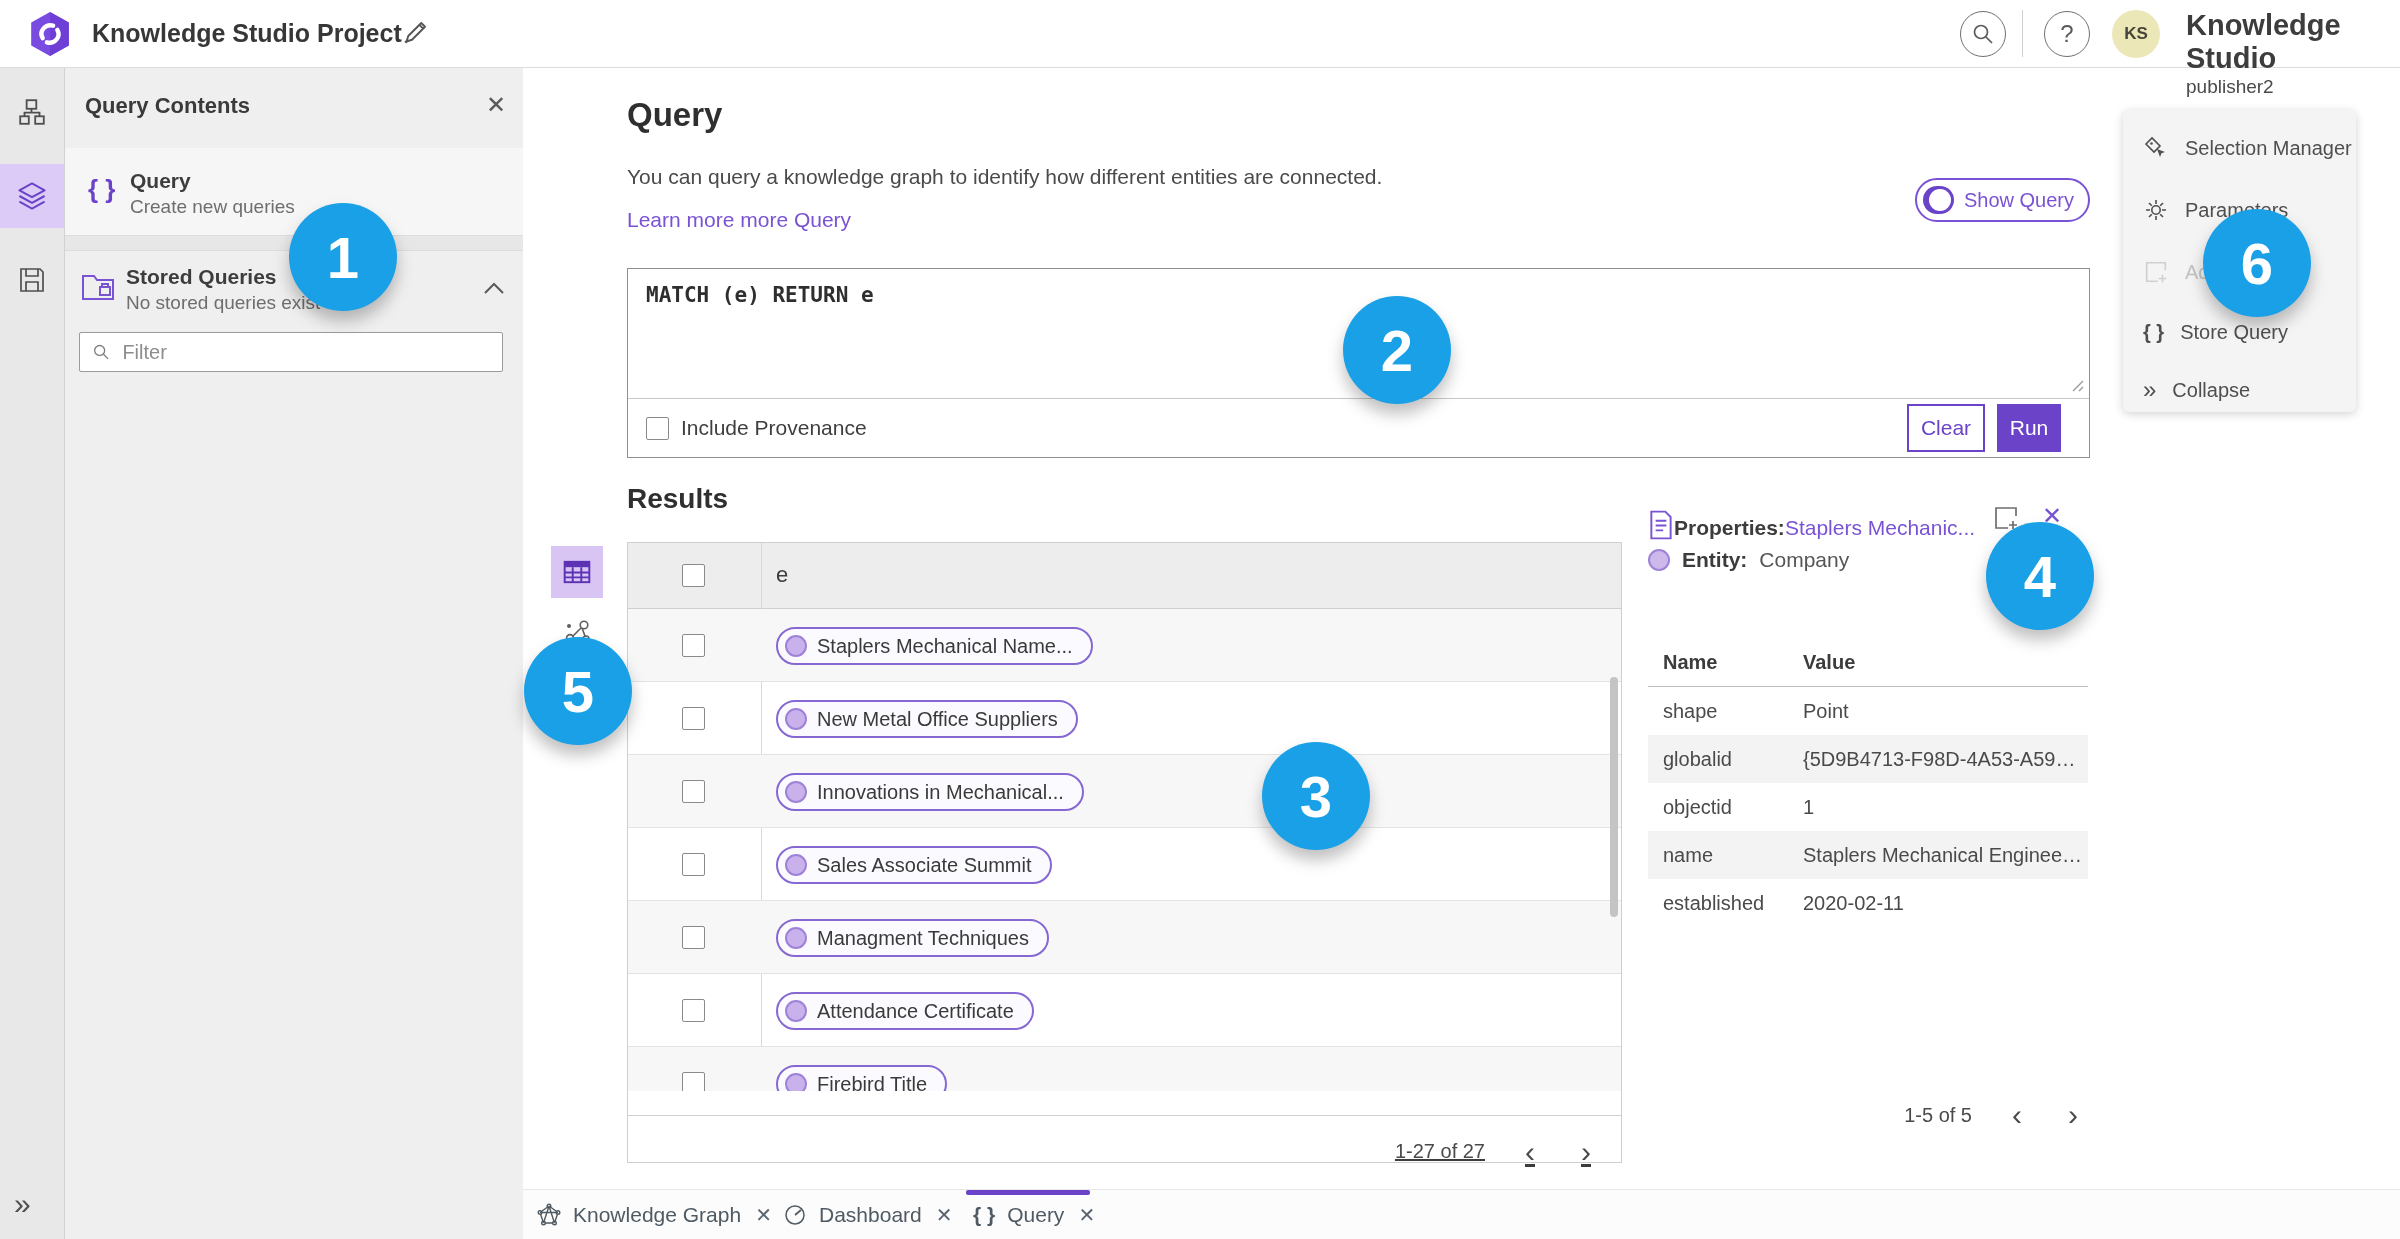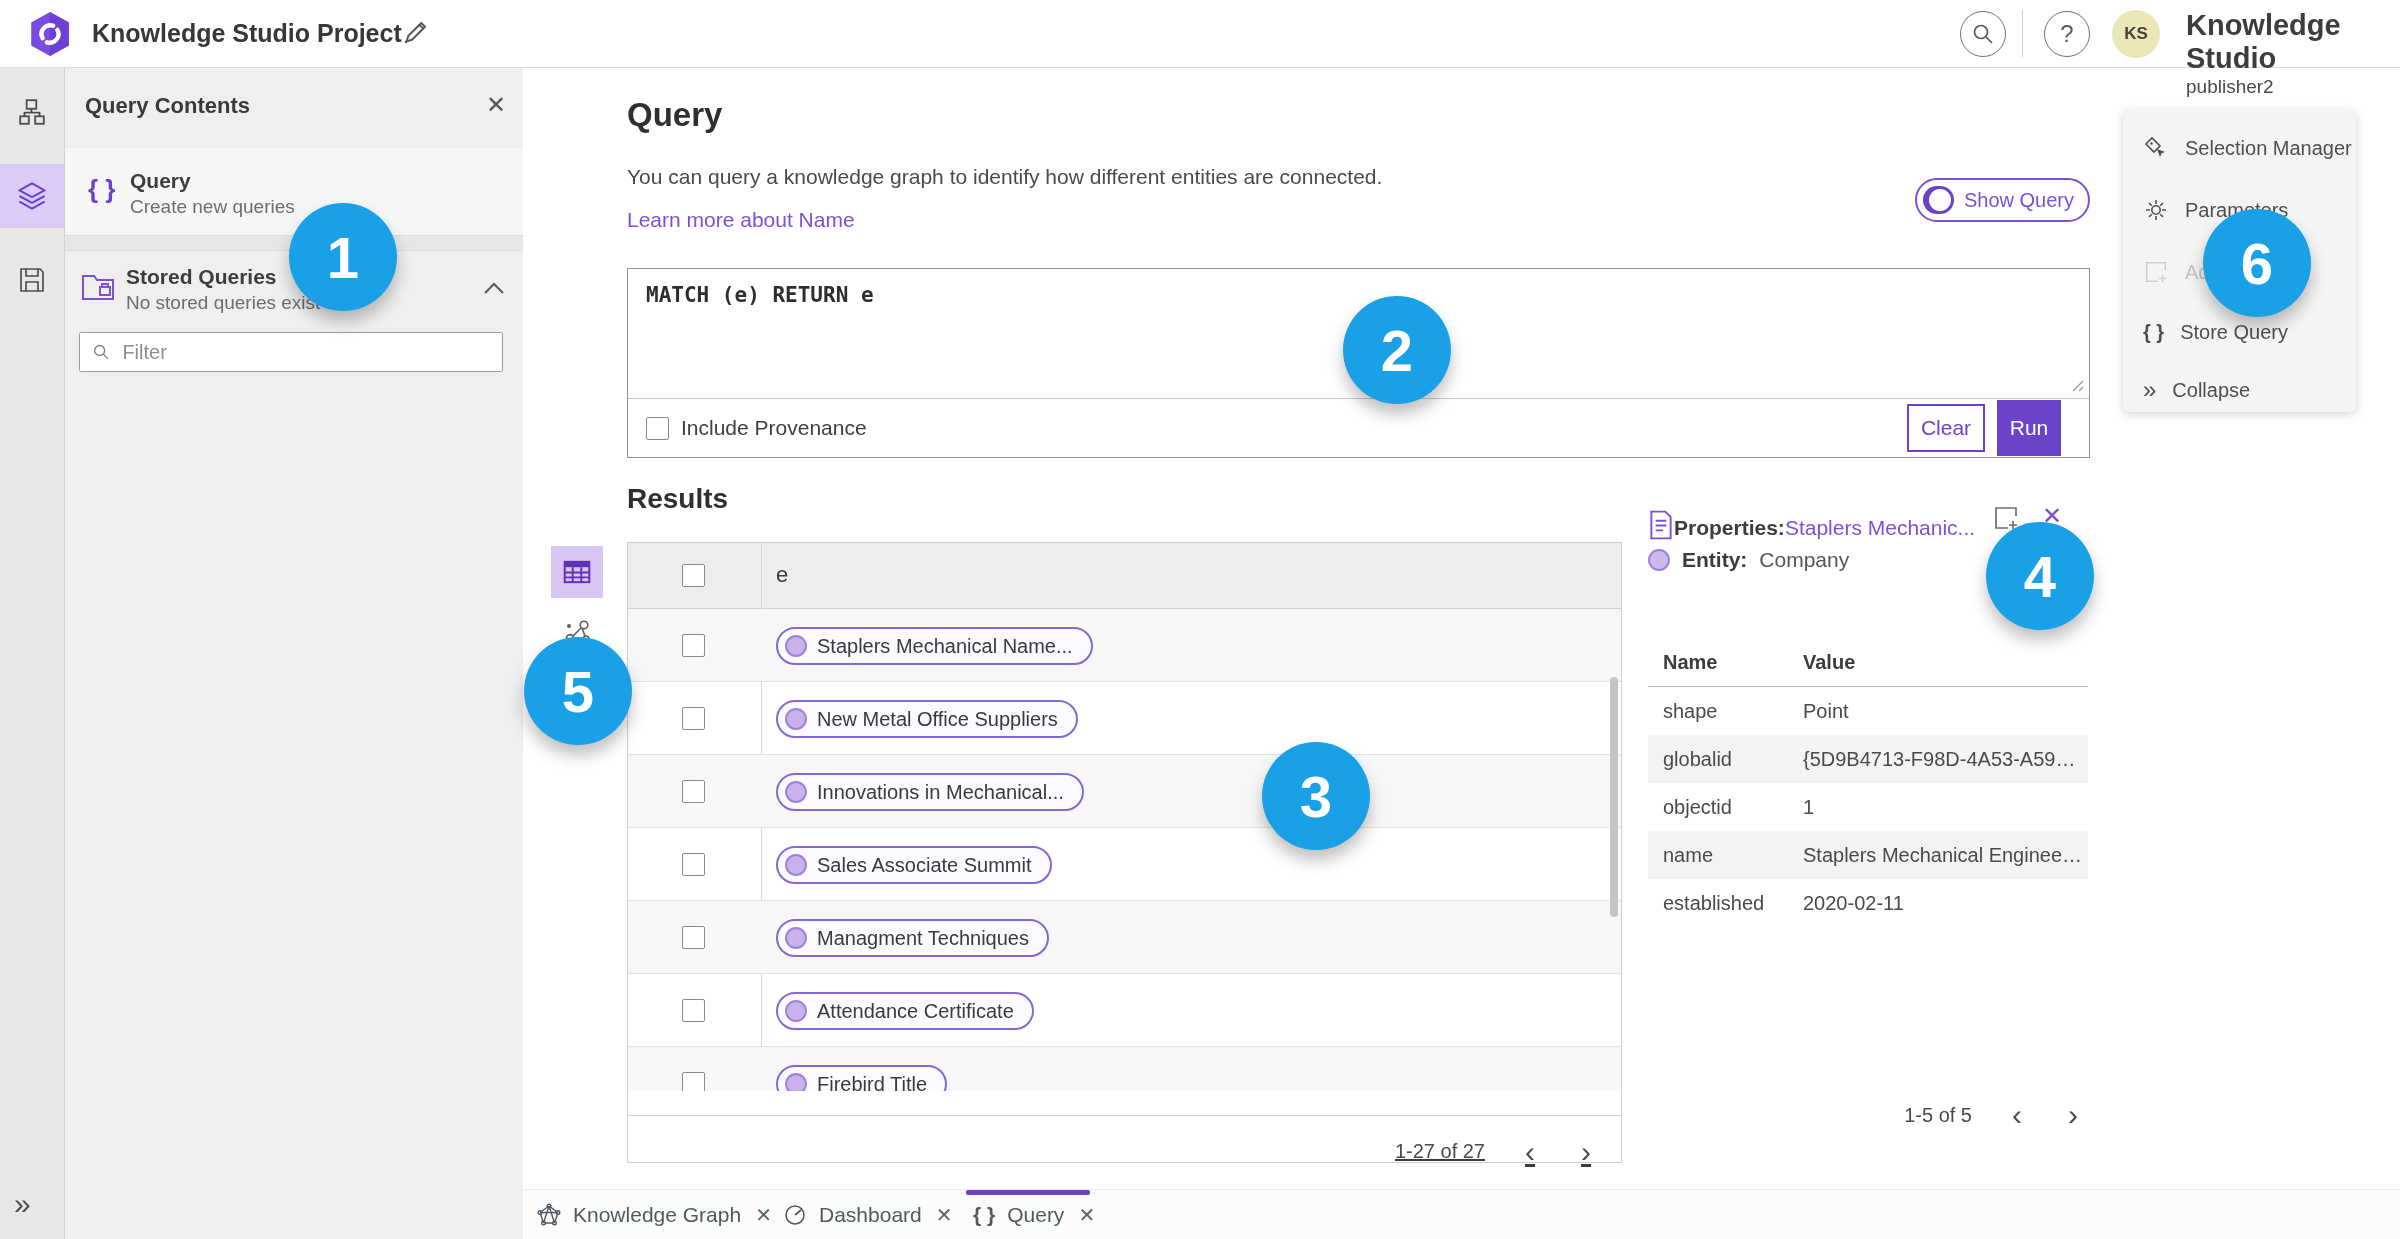--- a/index.html
+++ b/index.html
@@ -48,21 +48,21 @@
   .toggle-label{font-size:20px;color:#7a52d4;white-space:nowrap;}
 
   .editor-box{left:627px;top:268px;width:1463px;height:190px;border:1px solid #8f8f8f;background:#fff;box-sizing:border-box;}
   .editor-area{position:absolute;left:0;top:0;width:100%;height:130px;border-bottom:1px solid #c8c8c8;box-sizing:border-box;cursor:text;}
   .editor-text{position:absolute;left:18px;top:14px;font-family:"DejaVu Sans Mono",monospace;font-size:21px;color:#2e2e2e;white-space:pre;font-weight:bold;}
   .resize-handle{position:absolute;right:4px;top:108px;width:16px;height:16px;}
   .editor-footer{position:absolute;left:0;top:130px;width:100%;height:58px;display:flex;align-items:center;box-sizing:border-box;padding:0 28px 0 18px;}
   .checkbox{width:23px;height:23px;border:1.5px solid #8a8a8a;background:#fff;border-radius:2px;box-sizing:border-box;cursor:pointer;flex:none;}
   .prov-label{font-size:21px;color:#3f3f3f;margin-left:12px;}
   .btn-clear{margin-left:auto;width:78px;height:48px;border:2px solid #6a43c9;background:#fff;color:#6a43c9;font-size:21px;font-family:"Liberation Sans",sans-serif;cursor:pointer;}
-  .btn-run{margin-left:12px;width:64px;height:56px;border:none;background:#6a43c9;color:#fff;font-size:21px;font-family:"Liberation Sans",sans-serif;cursor:pointer;}
+  .btn-run{margin-left:12px;width:64px;height:48px;border:none;background:#6a43c9;color:#fff;font-size:21px;font-family:"Liberation Sans",sans-serif;cursor:pointer;}
 
   
   .results-title{left:627px;top:483px;font-size:28px;font-weight:700;color:#2f2f2f;}
   .view-btn-table{left:551px;top:546px;width:52px;height:52px;background:#d8c5f4;display:flex;align-items:center;justify-content:center;cursor:pointer;}
   .view-btn-graph{left:558px;top:612px;width:40px;height:40px;display:flex;align-items:center;justify-content:center;cursor:pointer;}
 
   .rtable{left:627px;top:542px;width:995px;height:621px;border:1px solid #cfcfcf;box-sizing:border-box;background:#fff;}
   .rt-header{position:absolute;left:0;top:0;width:100%;height:66px;background:#ededed;border-bottom:1px solid #cfcfcf;box-sizing:border-box;}
   .rt-col-divider{position:absolute;left:133px;top:0;width:1px;height:546px;background:#d9d9d9;}
   .rt-header-e{position:absolute;left:148px;top:19px;font-size:22px;color:#3c3c3c;}
@@ -217,21 +217,21 @@
       <svg width="20" height="20" viewBox="0 0 24 24">
           <circle cx="10" cy="10" r="6.5" fill="none" stroke="#7d7d7d" stroke-width="1.7"></circle>
           <path d="M15 15l6 6" stroke="#7d7d7d" stroke-width="1.7"></path>
         </svg>
       <input type="text" placeholder="Filter" style="">
     </div>
   </div>
 
   <div class="abs page-title">Query</div>
   <div class="abs page-desc">You can query a knowledge graph to identify how different entities are connected.</div>
-  <div class="abs learn-link">Learn more about Name</div>
+  <div class="abs learn-link">Learn more more Query</div>
 
   <div class="abs toggle-pill">
     <div class="toggle-track">
         <div class="toggle-knob"></div>
       </div>
     <div class="toggle-label">Show Query</div>
   </div>
 
   <div class="abs editor-box">
     <div class="editor-area">

